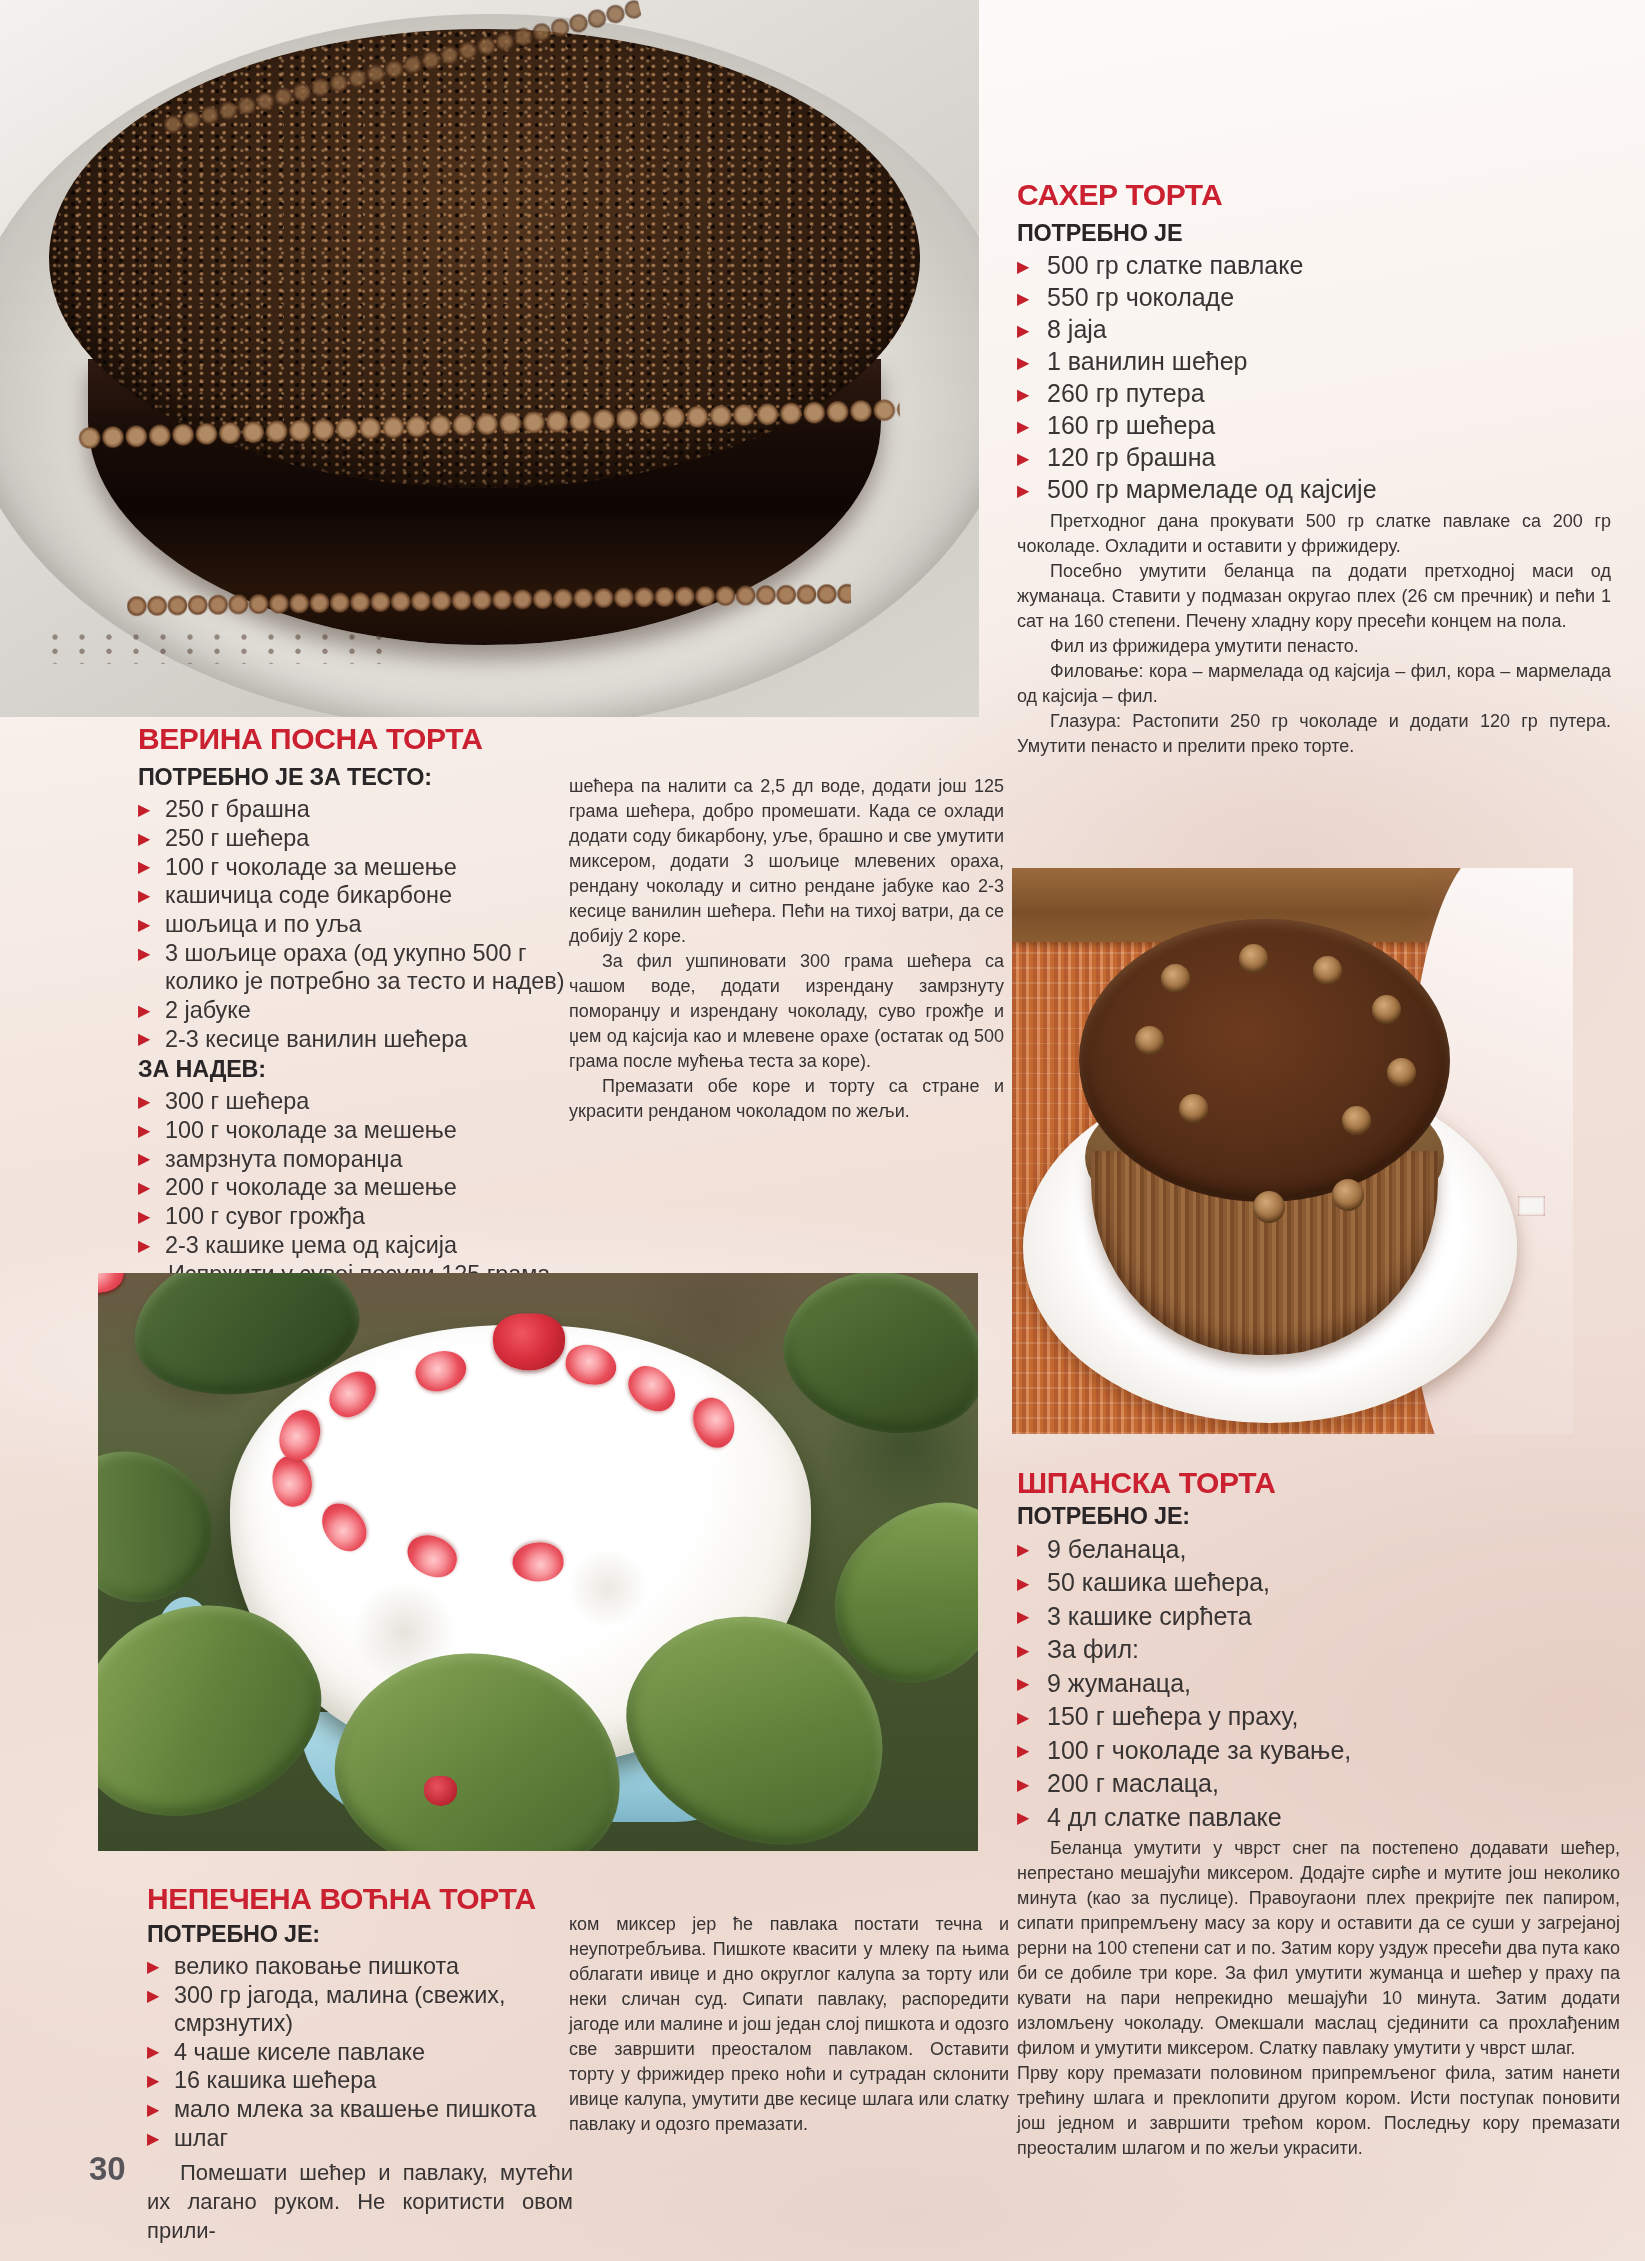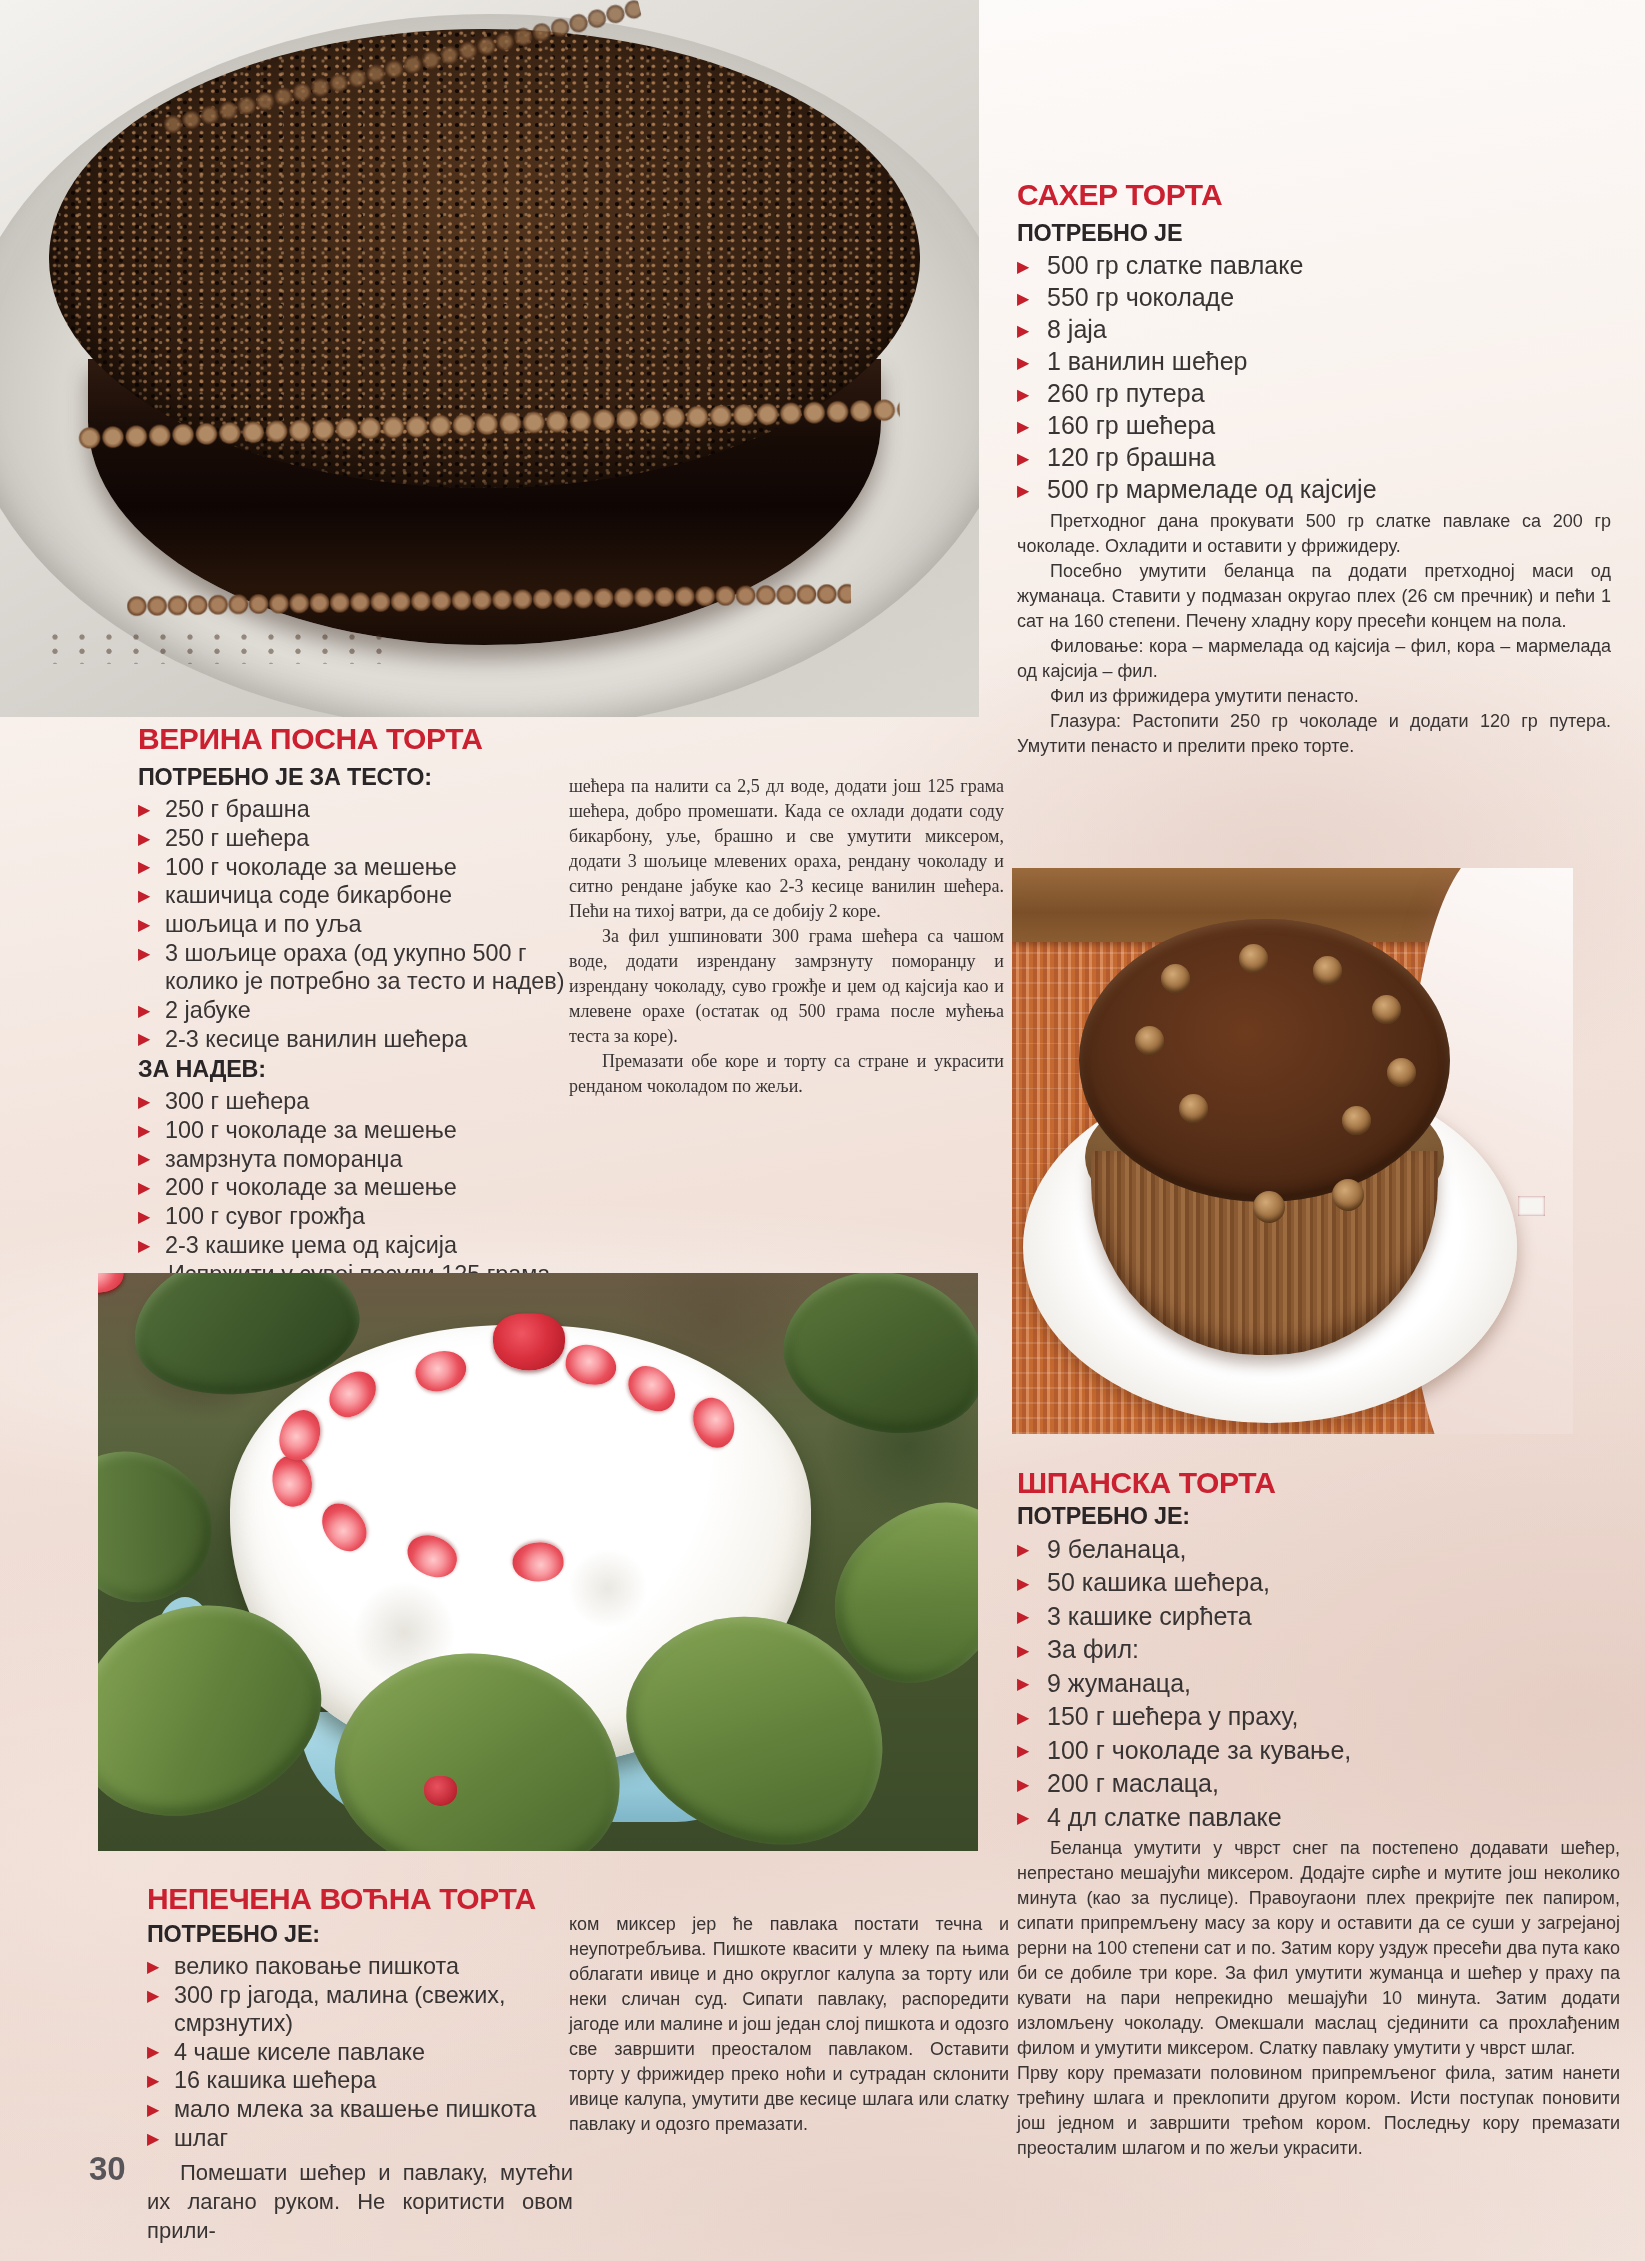--- a/index.html
+++ b/index.html
@@ -205,22 +205,22 @@
         </li>
 
         <li>
           <span class="blt">▶</span>
           <span>500 гр мармеладе од кајсије</span>
         </li>
       </ul>
     <div class="bodytxt" style="margin-top:4.5px;">
       <p>Претходног дана прокувати 500 гр слатке павлаке са 200 гр чоколаде. Охладити и оставити у фрижидеру.</p>
       <p>Посебно умутити беланца па додати претходној маси од жуманаца. Ставити у подмазан округао плех (26 см пречник) и пећи 1 сат на 160 степени. Печену хладну кору пресећи концем на пола.</p>
+      <p>Фил из фрижидера умутити пенасто.</p>
       <p>Филовање: кора – мармелада од кајсија – фил, кора – мармелада од кајсија – фил.</p>
-      <p>Фил из фрижидера умутити пенасто.</p>
       <p>Глазура: Растопити 250 гр чоколаде и додати 120 гр путера. Умутити пенасто и прелити преко торте.</p>
     </div>
   </section>
 
   <section class="tblock" style="left:138px; top:722px; width:431px;">
     <h2 class="title">ВЕРИНА ПОСНА ТОРТА</h2>
     <h3 class="sub">ПОТРЕБНО ЈЕ ЗА ТЕСТО:</h3>
     <ul class="ing">
 
         <li>
@@ -292,21 +292,21 @@
         </li>
 
         <li>
           <span class="blt">▶</span>
           <span>2-3 кашике џема од кајсија</span>
         </li>
       </ul>
     <p class="contline">Испржити у сувој посуди 125 грама</p>
   </section>
 
-  <section class="tblock bodytxt" style="left:569px; top:774px; width:435px;font-family:Liberation Serif, serif;">
+  <section class="tblock bodytxt" style="left:569px; top:774px; width:435px;">
     <p class="flush">шећера па налити са 2,5 дл воде, додати још 125 грама шећера, добро промешати. Када се охлади додати соду бикарбону, уље, брашно и све умутити миксером, додати 3 шољице млевених ораха, рендану чоколаду и ситно рендане јабуке као 2-3 кесице ванилин шећера. Пећи на тихој ватри, да се добију 2 коре.</p>
     <p>За фил ушпиновати 300 грама шећера са чашом воде, додати изрендану замрзнуту поморанџу и изрендану чоколаду, суво грожђе и џем од кајсија као и млевене орахе (остатак од 500 грама после мућења теста за коре).</p>
     <p>Премазати обе коре и торту са стране и украсити ренданом чоколадом по жељи.</p>
   </section>
 
   <section class="tblock" style="left:1017px; top:1466px; width:603px;">
     <h2 class="title" style="margin-bottom:3px;">ШПАНСКА ТОРТА</h2>
     <h3 class="sub" style="margin-top:0;">ПОТРЕБНО ЈЕ:</h3>
     <ul class="ing big gap">
 

